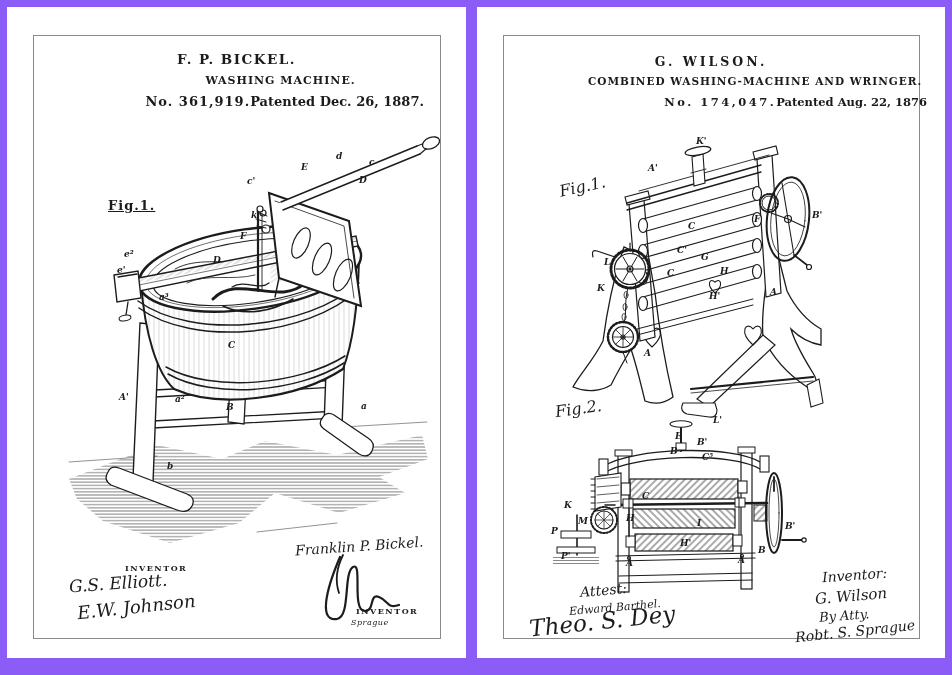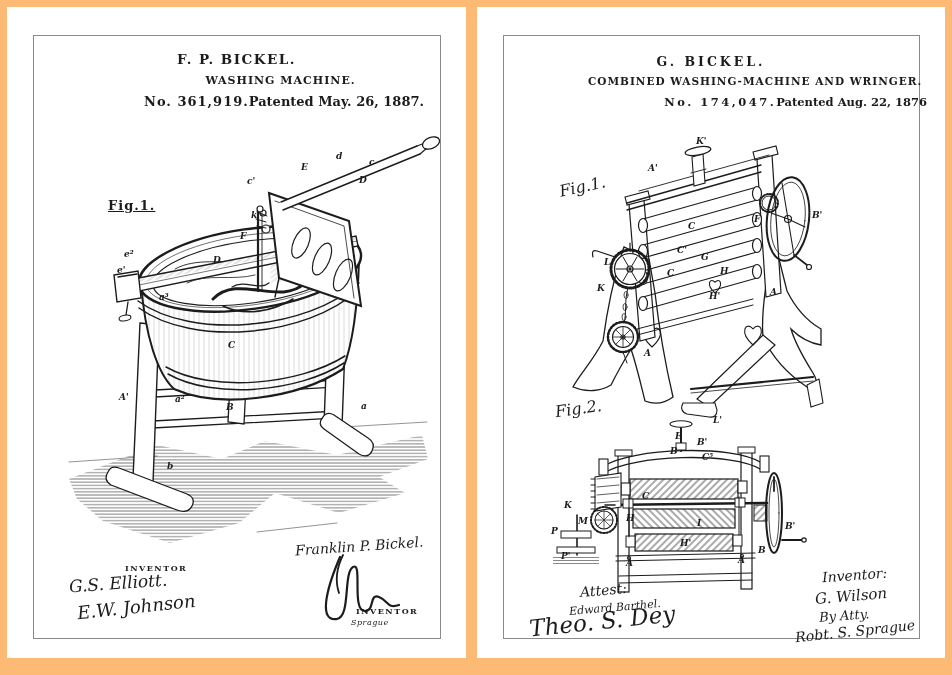--- a/index.html
+++ b/index.html
@@ -1,16 +1,16 @@
 <!DOCTYPE html>
 <html><head>
 <meta charset="utf-8">
 <style>
   html,body{margin:0;padding:0;background:#0a0a0a;}
-  .stage{position:relative;width:952px;height:675px;background:#fdba74;overflow:hidden;
+  .stage{position:relative;width:952px;height:675px;background:#8b5cf6;overflow:hidden;
          font-family:"DejaVu Serif", serif;color:#1b1b1b;}
   .page{position:absolute;background:#ffffff;}
   .page.left{left:7px;top:7px;width:459px;height:651px;}
   .page.right{left:477px;top:7px;width:468px;height:651px;}
   .innerframe{position:absolute;left:26px;top:28px;right:25px;bottom:19px;
               border:1px solid #8a8a8a;pointer-events:none;}
   .abs{position:absolute;}
   .hdr-name{width:100%;text-align:center;font-weight:700;font-size:13.5px;letter-spacing:1.5px;}
   .hdr-title{width:100%;text-align:center;font-weight:700;font-size:11px;letter-spacing:1px;margin-left:44px;}
   .hdr-row{width:100%;display:flex;justify-content:flex-end;box-sizing:border-box;
@@ -34,21 +34,21 @@
 
 <div class="stage">
 
   <div class="page left">
     <div class="innerframe"></div>
 
     <div class="abs hdr-name" style="top:44px;">F. P. BICKEL.</div>
     <div class="abs hdr-title" style="top:67px;">WASHING MACHINE.</div>
     <div class="abs hdr-row" style="top:87px;">
       <span class="num">No. 361,919.</span>
-      <span>Patented May. 26, 1887.</span>
+      <span>Patented Dec. 26, 1887.</span>
     </div>
 
     <div class="abs figlabel" style="left:101px;top:191px;">Fig.1.</div>
 
     <svg width="459" height="651" viewBox="0 0 459 651">
       <defs>
         <pattern id="vln" width="5" height="5" patternUnits="userSpaceOnUse">
           <line x1="2" y1="0" x2="2" y2="5" stroke="#2a2a2a" stroke-width="0.6"></line>
         </pattern>
         <pattern id="hln" width="7" height="3.2" patternUnits="userSpaceOnUse">
@@ -162,21 +162,21 @@
     <div class="abs sig" style="left:62px;top:566px;font-size:17px;transform:rotate(-4deg);">G.S. Elliott.</div>
     <div class="abs sig" style="left:70px;top:589px;font-size:18px;transform:rotate(-6deg);">E.W. Johnson</div>
     <div class="abs sig" style="left:288px;top:531px;font-size:14px;transform:rotate(-4deg);">Franklin P. Bickel.</div>
     <div class="abs smallcaps" style="left:349px;top:563px;margin-top:36px;">INVENTOR</div>
     <div class="abs ital" style="left:344px;top:611px;">Sprague</div>
   </div>
 
   <div class="page right">
     <div class="innerframe"></div>
 
-    <div class="abs hdr-name" style="top:47px;">G. BICKEL.</div>
+    <div class="abs hdr-name" style="top:47px;">G. WILSON.</div>
     <div class="abs hdr-title" style="top:68px;">COMBINED WASHING-MACHINE AND WRINGER.</div>
     <div class="abs hdr-row" style="top:88px;">
       <span class="num">No. 174,047.</span>
       <span>Patented Aug. 22, 1876</span>
     </div>
 
     <div class="abs sig" style="left:82px;top:170px;font-size:16px;transform:rotate(-12deg);">Fig.1.</div>
     <div class="abs sig" style="left:78px;top:392px;font-size:16px;transform:rotate(-8deg);">Fig.2.</div>
 
     <svg width="468" height="651" viewBox="0 0 468 651">

